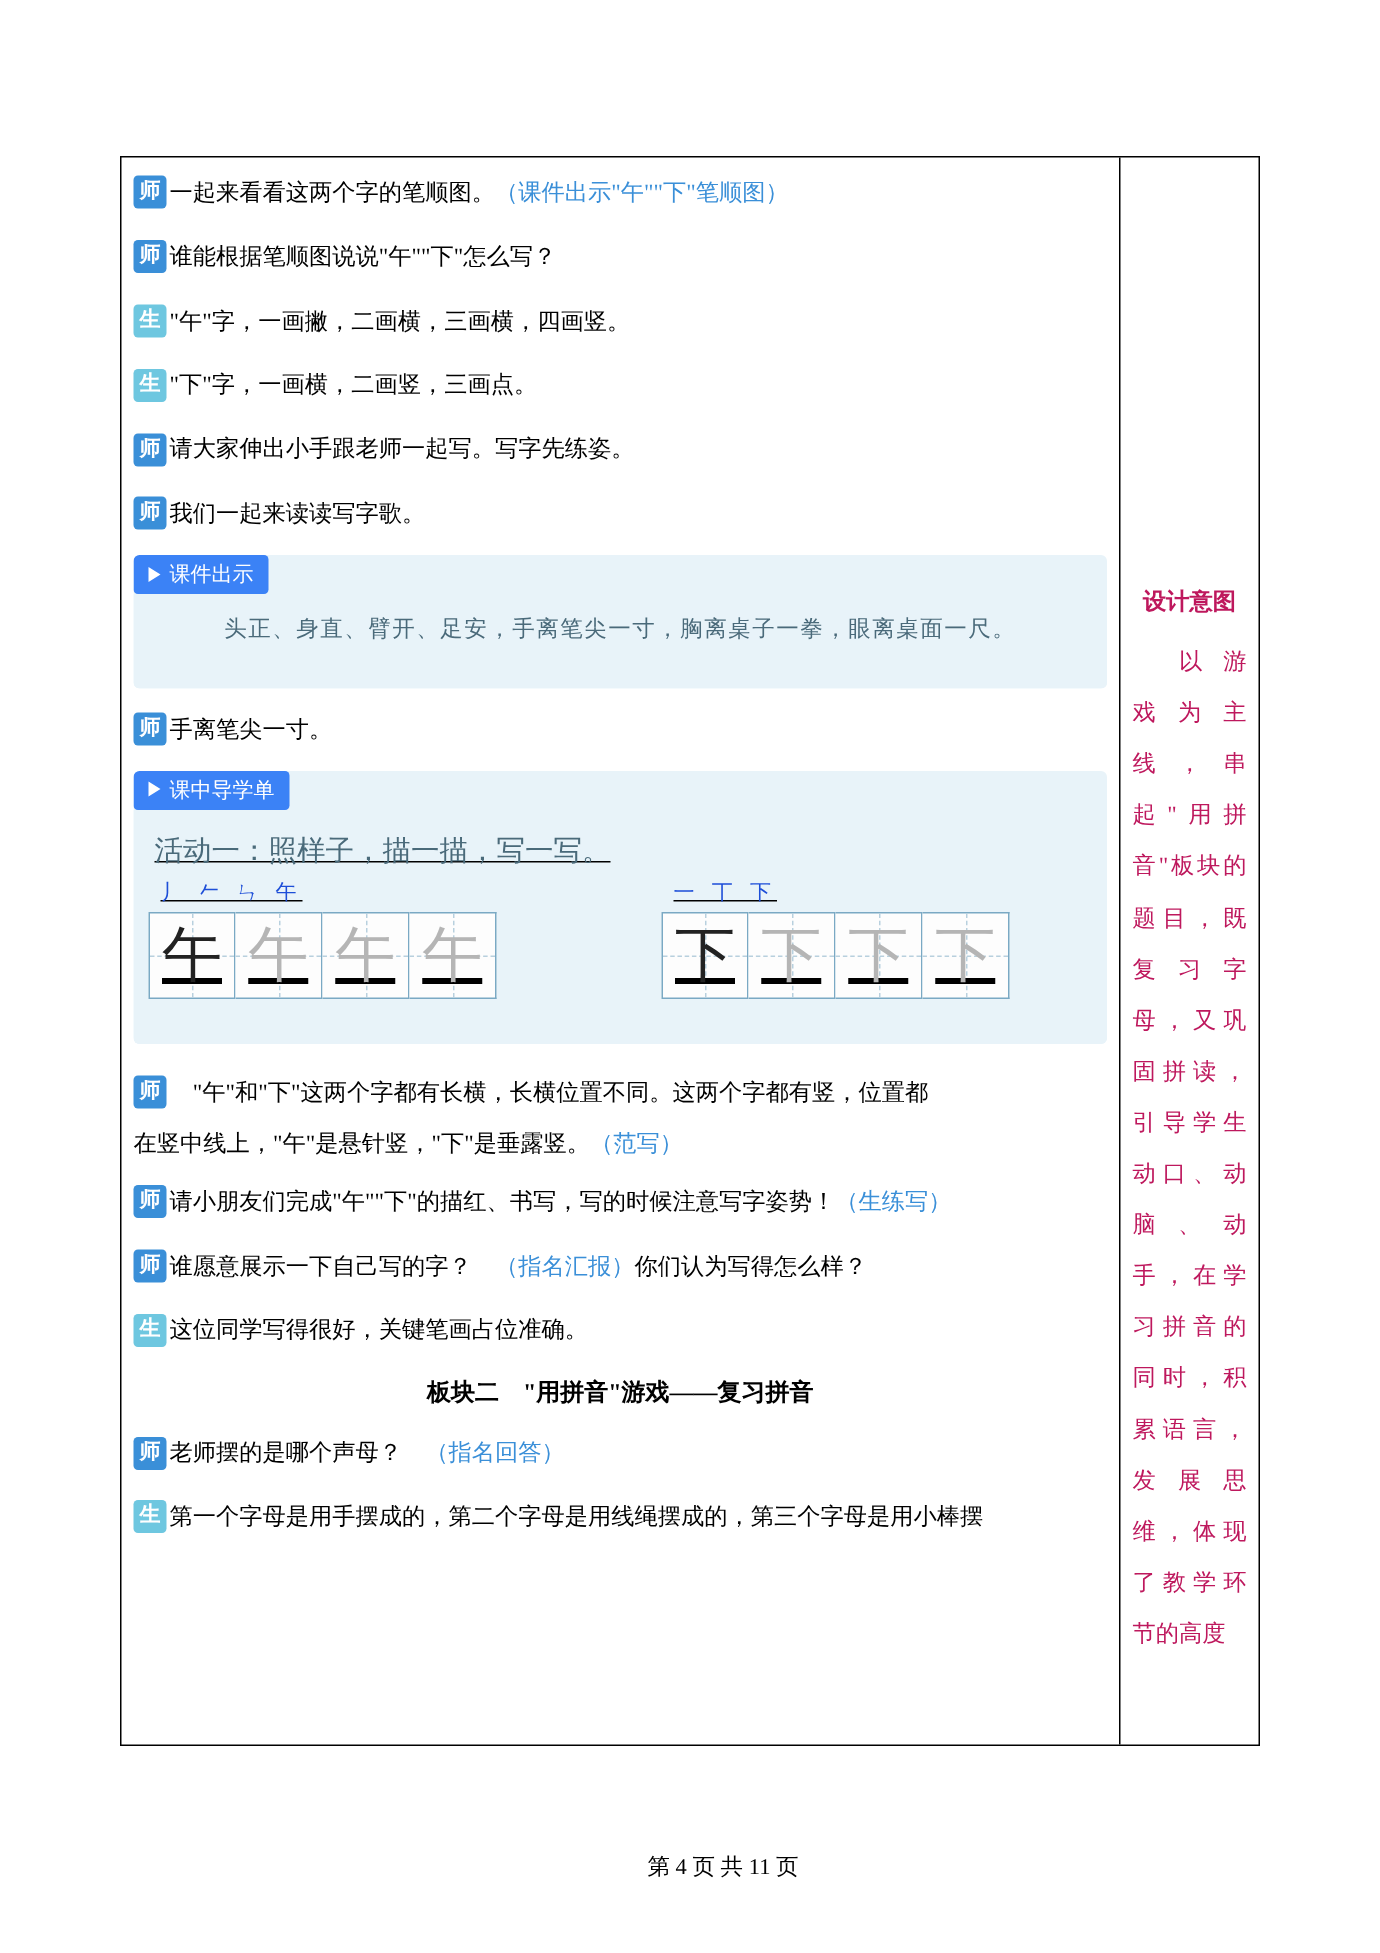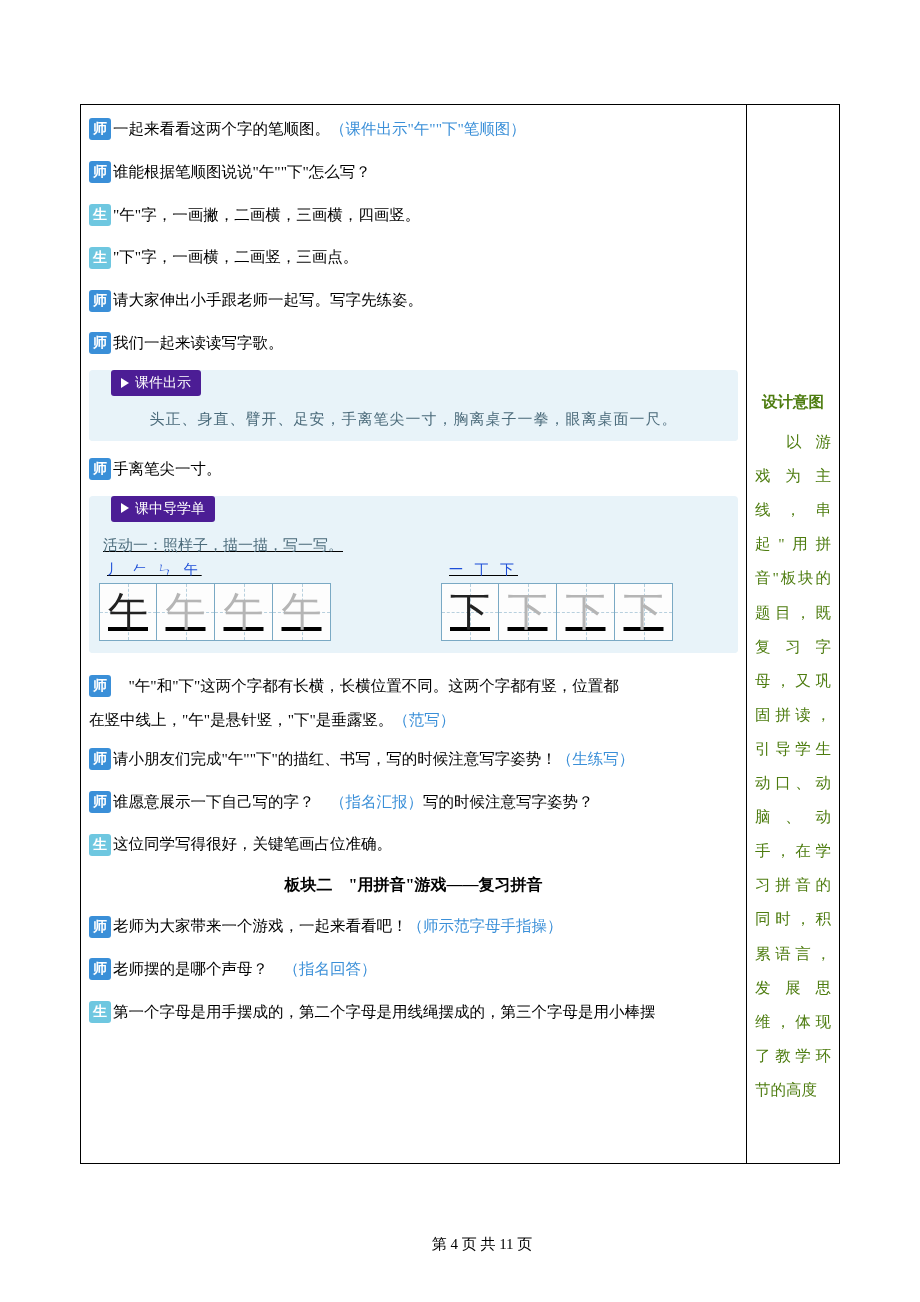--- a/index.html
+++ b/index.html
@@ -21,21 +21,21 @@
     .main-col {
       flex: 1;
       border-right: 1px solid #000;
       padding: 12px 8px 0 8px;
     }
     .side-col {
       width: 92px;
       padding: 280px 8px 0 8px;
       font-size: 15.5px;
       line-height: 2.2;
-      color: #4d7c0f;
+      color: #be185d;
     }
     .side-title {
       font-weight: bold;
       font-size: 15.5px;
       text-align: center;
       margin-bottom: 6px;
     }
     .side-body {
       text-indent: 2em;
       text-align: justify;
@@ -64,54 +64,53 @@
     }
     .tag-shi { background: #3a8fd8; }
     .tag-sheng { background: #6ec7e0; }
     .blue-note { color: #3a8fd8; }
     .panel {
       margin: 4px 0 16px 0;
       border-radius: 4px;
       overflow: hidden;
     }
     .panel-head {
-      background: #4c1d95;
+      background: #3b82f6;
       color: #fff;
       font-size: 14px;
       padding: 4px 10px;
       display: inline-block;
       border-radius: 3px;
-      margin-left: 22px;
     }
     .panel-head .play-icon {
       display: inline-block;
       width: 0; height: 0;
       border-left: 8px solid #fff;
       border-top: 5px solid transparent;
       border-bottom: 5px solid transparent;
       margin-right: 6px;
       vertical-align: middle;
       position: relative;
       top: -1px;
     }
     .panel-body {
       background: #e8f3f9;
-      padding: 14px 10px 12px 10px;
+      padding: 14px 10px 30px 10px;
     }
     .panel-quote {
       font-family: "KaiTi", "STKaiti", serif;
       color: #4a6a7a;
       font-size: 15px;
       text-align: center;
       letter-spacing: 1px;
     }
     .panel-activity {
       font-family: "KaiTi", "STKaiti", serif;
       color: #4a6a7a;
-      font-size: 15px;
+      font-size: 19px;
       margin-bottom: 6px;
       margin-left: 4px;
     }
     .stroke-row {
       display: flex;
       gap: 110px;
     }
     .stroke-group { }
     .stroke-hint {
       font-family: "KaiTi", "STKaiti", serif;
@@ -273,32 +272,29 @@
       <div class="para">
         <span class="tag tag-shi">师</span><span>　"午"和"下"这两个字都有长横，长横位置不同。这两个字都有竖，位置都</span><br>
         <span>在竖中线上，"午"是悬针竖，"下"是垂露竖。</span><span class="blue-note">（范写）</span>
       </div>
 
       <div class="line">
         <span class="tag tag-shi">师</span><span>请小朋友们完成"午""下"的描红、书写，写的时候注意写字姿势！</span><span class="blue-note">（生练写）</span>
       </div>
 
       <div class="line">
-        <span class="tag tag-shi">师</span><span>谁愿意展示一下自己写的字？　</span><span class="blue-note">（指名汇报）</span><span>写的时候注意写字姿势？</span>
+        <span class="tag tag-shi">师</span><span>谁愿意展示一下自己写的字？　</span><span class="blue-note">（指名汇报）</span><span>你们认为写得怎么样？</span>
       </div>
 
       <div class="line">
         <span class="tag tag-sheng">生</span><span>这位同学写得很好，关键笔画占位准确。</span>
       </div>
 
       <div class="section-title">板块二　"用拼音"游戏——复习拼音</div>
 
-      <div class="line">
-        <span class="tag tag-shi">师</span><span>老师为大家带来一个游戏，一起来看看吧！</span><span class="blue-note">（师示范字母手指操）</span>
-      </div>
 
       <div class="line">
         <span class="tag tag-shi">师</span><span>老师摆的是哪个声母？　</span><span class="blue-note">（指名回答）</span>
       </div>
 
 
       <div class="line" style="margin-bottom:24px;">
         <span class="tag tag-sheng">生</span><span>第一个字母是用手摆成的，第二个字母是用线绳摆成的，第三个字母是用小棒摆</span>
       </div>
 

